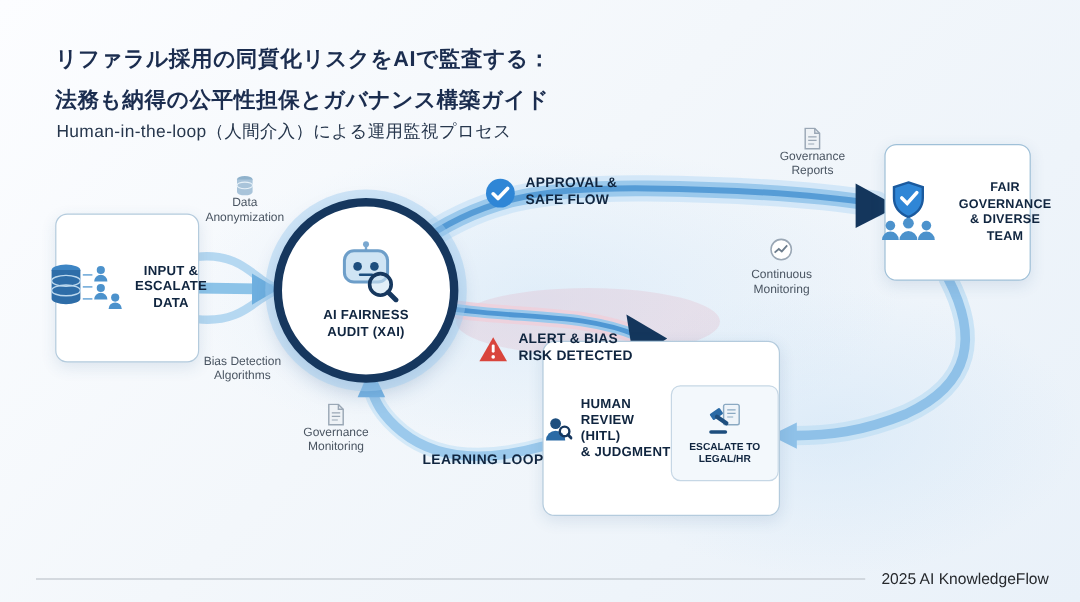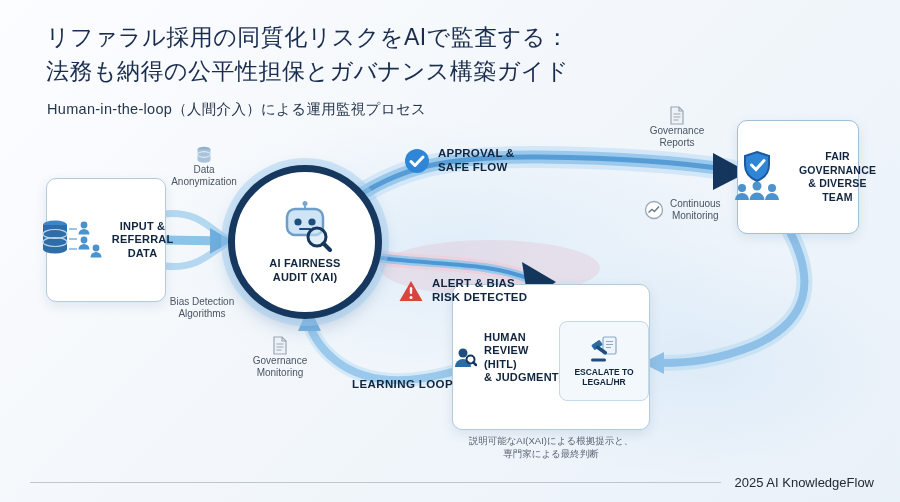--- a/index.html
+++ b/index.html
@@ -8,22 +8,22 @@
     position:relative;width:900px;height:502px;overflow:hidden;
     background:linear-gradient(135deg,#fcfdff 0%,#f3f7fb 45%,#e9f1f9 100%);
   }
   .abs{position:absolute;}
   .bg-swoosh{
     position:absolute;border-radius:50%;
     background:radial-gradient(closest-side,rgba(190,220,245,0.35),rgba(190,220,245,0));
     pointer-events:none;
   }
   .title{
-    left:46px;top:20px;width:640px;
-    font-size:23px;line-height:34px;font-weight:normal;color:#1b2d4f;letter-spacing:.5px;
+    left:46px;top:32px;width:640px;
+    font-size:18px;line-height:34px;font-weight:bold;color:#1b2d4f;letter-spacing:.5px;
   }
   .subtitle{
     left:47px;top:100px;font-size:14.5px;color:#26364c;font-weight:500;letter-spacing:.3px;
   }
   .node{
     background:#ffffff;border:1.5px solid #b4cbdd;border-radius:10px;
     box-shadow:0 4px 12px rgba(40,90,140,.12);
     display:flex;flex-direction:row;align-items:center;justify-content:center;
     z-index:2;
   }
@@ -120,21 +120,21 @@
             <path d="M39.5 17.5 a5.5 5.5 0 0 1 11 0 z"></path>
           <circle cx="45" cy="23" r="3.4"></circle>
             <path d="M39.5 32.5 a5.5 5.5 0 0 1 11 0 z"></path>
           <circle cx="57" cy="31" r="3.4"></circle>
             <path d="M51.5 40.5 a5.5 5.5 0 0 1 11 0 z"></path>
         </g>
       </svg>
     </span>
     <div class="node-label">
       <div>INPUT &amp;</div>
-      <div>REFERRAL DATA</div>
+      <div>ESCALATE DATA</div>
     </div>
   </div>
 
   <div class="abs small-tag" style="left:170px;top:146px;width:68px;">
     <span>
       <svg width="16" height="18" viewBox="0 0 16 18">
         <ellipse cx="8" cy="3.5" rx="6.5" ry="2.8" fill="#8fb2cc"></ellipse>
         <path d="M1.5 3.5 v10.5 a6.5 2.8 0 0 0 13 0 v-10.5" fill="#a9c4da"></path>
         <ellipse cx="8" cy="8.5" rx="6.5" ry="2.8" fill="none" stroke="#e7f1f8" stroke-width="1"></ellipse>
       </svg>
@@ -199,21 +199,21 @@
       <svg width="16" height="19" viewBox="0 0 16 19">
         <path d="M2 1 h8 l4 4 v13 h-12 z" fill="#eef2f6" stroke="#9aa7b5" stroke-width="1.2"></path>
         <path d="M10 1 v4 h4" fill="none" stroke="#9aa7b5" stroke-width="1.2"></path>
         <path d="M4.5 8 h7 M4.5 11 h7 M4.5 14 h5" stroke="#9aa7b5" stroke-width="1"></path>
       </svg>
     </span>
     <div>Governance</div>
     <div>Reports</div>
   </div>
 
-  <div class="abs flow-tag" style="left:644px;top:198px;gap:6px;">
+  <div class="abs flow-tag" style="left:626px;top:198px;gap:6px;flex-direction:column;">
     <span>
       <svg width="20" height="20" viewBox="0 0 20 20">
         <circle cx="10" cy="10" r="8.5" fill="#ffffff" stroke="#9aa7b5" stroke-width="1.3"></circle>
         <path d="M4.5 12.5 l3.5 -3 l2.5 2 l4.5 -5" fill="none" stroke="#6d7d8d" stroke-width="1.5"></path>
       </svg>
     </span>
     <div class="small-tag" style="position:static;">
       <div>Continuous</div>
       <div>Monitoring</div>
     </div>
@@ -267,24 +267,20 @@
           </svg>
         </span>
         <div class="lbl">
           <div>ESCALATE TO</div>
           <div>LEGAL/HR</div>
         </div>
       </div>
     </div>
   </div>
 
-  <div class="abs note" style="left:444px;top:434px;width:214px;">
-    <div>説明可能なAI(XAI)による根拠提示と、</div>
-    <div>専門家による最終判断</div>
-  </div>
 
   <div class="abs loop-label" style="left:352px;top:378px;">LEARNING LOOP</div>
 
   <div class="abs small-tag" style="left:244px;top:336px;width:72px;">
     <span>
       <svg width="16" height="19" viewBox="0 0 16 19">
         <path d="M2 1 h8 l4 4 v13 h-12 z" fill="#eef2f6" stroke="#9aa7b5" stroke-width="1.2"></path>
         <path d="M10 1 v4 h4" fill="none" stroke="#9aa7b5" stroke-width="1.2"></path>
         <path d="M4.5 8 h7 M4.5 11 h7 M4.5 14 h5" stroke="#9aa7b5" stroke-width="1"></path>
       </svg>

